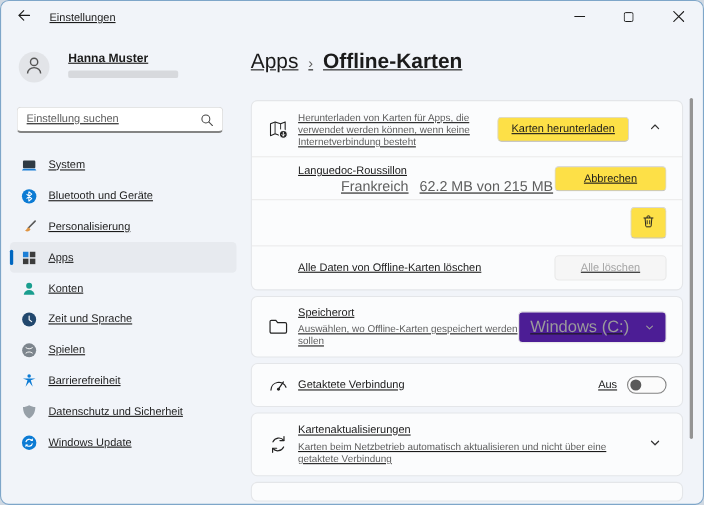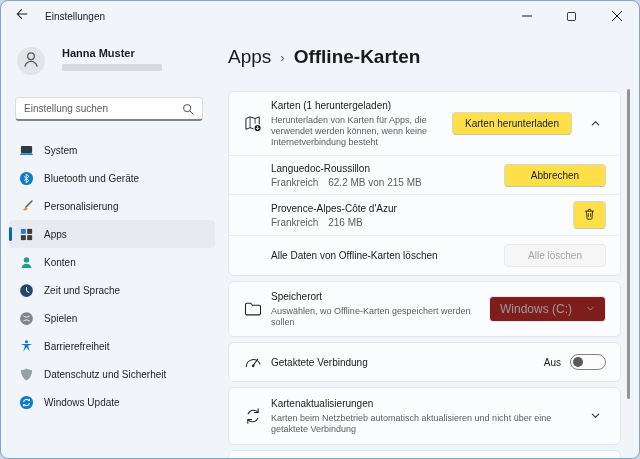--- a/index.html
+++ b/index.html
@@ -2,21 +2,21 @@
 <html><head>
 <meta charset="utf-8">
 <style>
   * { margin:0; padding:0; box-sizing:border-box; }
   html,body { background:#cfd8e2; }
   body { font-family:"Liberation Sans", sans-serif; width:640px; height:459px; }
 
   .window {
     position:relative; width:640px; height:459px;
     background:#f1f4f9; border:1px solid #7ea6c9; border-radius:8px;
-    overflow:hidden; color:#1b1b1b;
+    overflow:hidden; color:#1b1b1b;text-decoration:underline;
   }
 
   
   .titlebar { height:30px; display:flex; align-items:center; }
   .back-btn { width:30px; height:24px; margin-left:6px; display:flex; align-items:center; justify-content:center; border-radius:4px; cursor:pointer; }
   .win-title { font-size:10px; margin-left:8px; }
   .win-controls { margin-left:auto; display:flex; height:30px; }
   .win-btn { width:45px; height:30px; display:flex; align-items:center; justify-content:center; }
 
   
@@ -69,37 +69,37 @@
   }
   .row { display:flex; align-items:center; padding:6px 14px; }
   .row .lead-ico { width:20px; display:flex; justify-content:center; margin-right:8px; flex:none; }
   .row .txt { flex:1; }
   .title { font-size:10px; line-height:13px; color:#1b1b1b; }
   .desc { font-size:9px; line-height:11px; color:#5e5e5e; margin-top:3px; }
   .right { margin-left:auto; display:flex; align-items:center; flex:none; }
 
   .sub-row { border-top:1px solid #ececec; padding:6px 14px 6px 42px; display:flex; align-items:center; }
   .sub-title { font-size:10px; line-height:13px; }
-  .sub-meta { font-size:10px; line-height:11px; color:#5e5e5e; margin-top:2px; }
+  .sub-meta { font-size:13px; line-height:11px; color:#5e5e5e; margin-top:2px;margin-left:39px; }
   .sub-meta .size { margin-left:10px; }
 
   .btn {
     background:#fde047; border:1px solid #d8d8d8; border-bottom-color:#c3c3c3;
     border-radius:4px; font-size:10px; color:#1b1b1b; padding:5px 12px;
     font-family:"Liberation Sans", sans-serif; cursor:pointer; white-space:nowrap;
   }
   .btn.square { padding:5px 9px; display:flex; align-items:center; }
   .btn.disabled { background:#f6f6f6; border-color:#e9e9e9; color:#a5a5a5; cursor:default; }
 
   .chev-btn { margin-left:12px; width:22px; display:flex; justify-content:center; cursor:pointer; }
 
   .select {
     display:flex; align-items:center; gap:14px; padding:5px 10px;
-    border:1px solid #e9e9e9; background:#7f1d1d; border-radius:4px;
-    font-size:12px; color:#9b9b9b; cursor:default;
+    border:1px solid #e9e9e9; background:#4c1d95; border-radius:4px;
+    font-size:15px; color:#9b9b9b; cursor:default;
   }
 
   .toggle-wrap { display:flex; align-items:center; gap:9px; }
   .toggle-state { font-size:10px; }
   .toggle {
     width:36px; height:16px; border:1px solid #838383; border-radius:9px;
     background:#fbfbfb; position:relative; cursor:pointer;
   }
   .toggle .knob { position:absolute; left:2px; top:2px; width:10px; height:10px; border-radius:50%; background:#5a5a5a; }
 
@@ -277,21 +277,20 @@
           <div class="row" style="padding-top:7px;padding-bottom:7px;">
             <span class="lead-ico">
               <svg width="21" height="21" viewBox="0 0 24 24">
                   <path d="M3.5 6l5-2 6 2 5-2v13l-5 2-6-2-5 2z" fill="none" stroke="#222" stroke-width="1.2" stroke-linejoin="round"></path>
                   <path d="M8.5 4.2v12.6M14.5 6.2v6" stroke="#222" stroke-width="1" fill="none"></path>
                   <circle cx="17.5" cy="17.5" r="4.4" fill="#222" stroke="#fbfcfd" stroke-width="1.4"></circle>
                   <path d="M17.5 15.3v4m0 0-1.6-1.6m1.6 1.6 1.6-1.6" stroke="#fff" stroke-width="1" fill="none" stroke-linecap="round" stroke-linejoin="round"></path>
                 </svg>
             </span>
             <div class="txt" style="max-width:205px;">
-              <div class="title">Karten (1 heruntergeladen)</div>
               <div class="desc">Herunterladen von Karten für Apps, die verwendet werden können, wenn keine Internetverbindung besteht</div>
             </div>
             <div class="right">
               <button class="btn">Karten herunterladen</button>
               <span class="chev-btn">
                 <span><svg width="11" height="11" viewBox="0 0 12 12">
                       <path d="M2.5 7.5 6 4l3.5 3.5" fill="none" stroke="#333" stroke-width="1.2" stroke-linecap="round" stroke-linejoin="round"></path>
                     </svg></span>
               </span>
             </div>
@@ -303,26 +302,20 @@
               <div class="sub-meta">
                 <span>Frankreich</span><span class="size">62.2 MB von 215 MB</span>
               </div>
             </div>
             <div class="right">
               <button class="btn" style="min-width:102px;">Abbrechen</button>
             </div>
           </div>
 
           <div class="sub-row">
-            <div class="txt">
-              <div class="sub-title">Provence-Alpes-Côte d'Azur</div>
-              <div class="sub-meta">
-                <span>Frankreich</span><span class="size">216 MB</span>
-              </div>
-            </div>
             <div class="right">
               <button class="btn square">
                 <span><svg width="13" height="14" viewBox="0 0 16 16">
                       <path d="M2.5 4.5h11M6.5 4.5V3a.8.8 0 0 1 .8-.8h1.4a.8.8 0 0 1 .8.8v1.5M4.2 4.5l.8 9a1 1 0 0 0 1 .9h4a1 1 0 0 0 1-.9l.8-9" fill="none" stroke="#222" stroke-width="1.1"></path>
                       <path d="M6.6 7v4.5M9.4 7v4.5" stroke="#222" stroke-width="1"></path>
                     </svg></span>
               </button>
             </div>
           </div>
 

